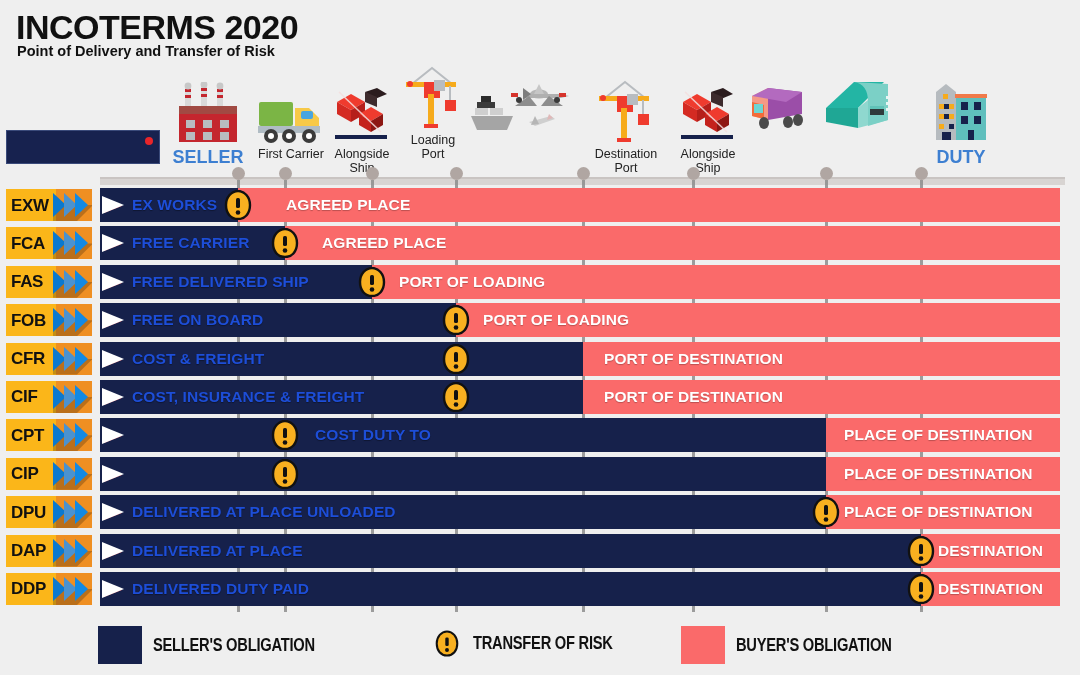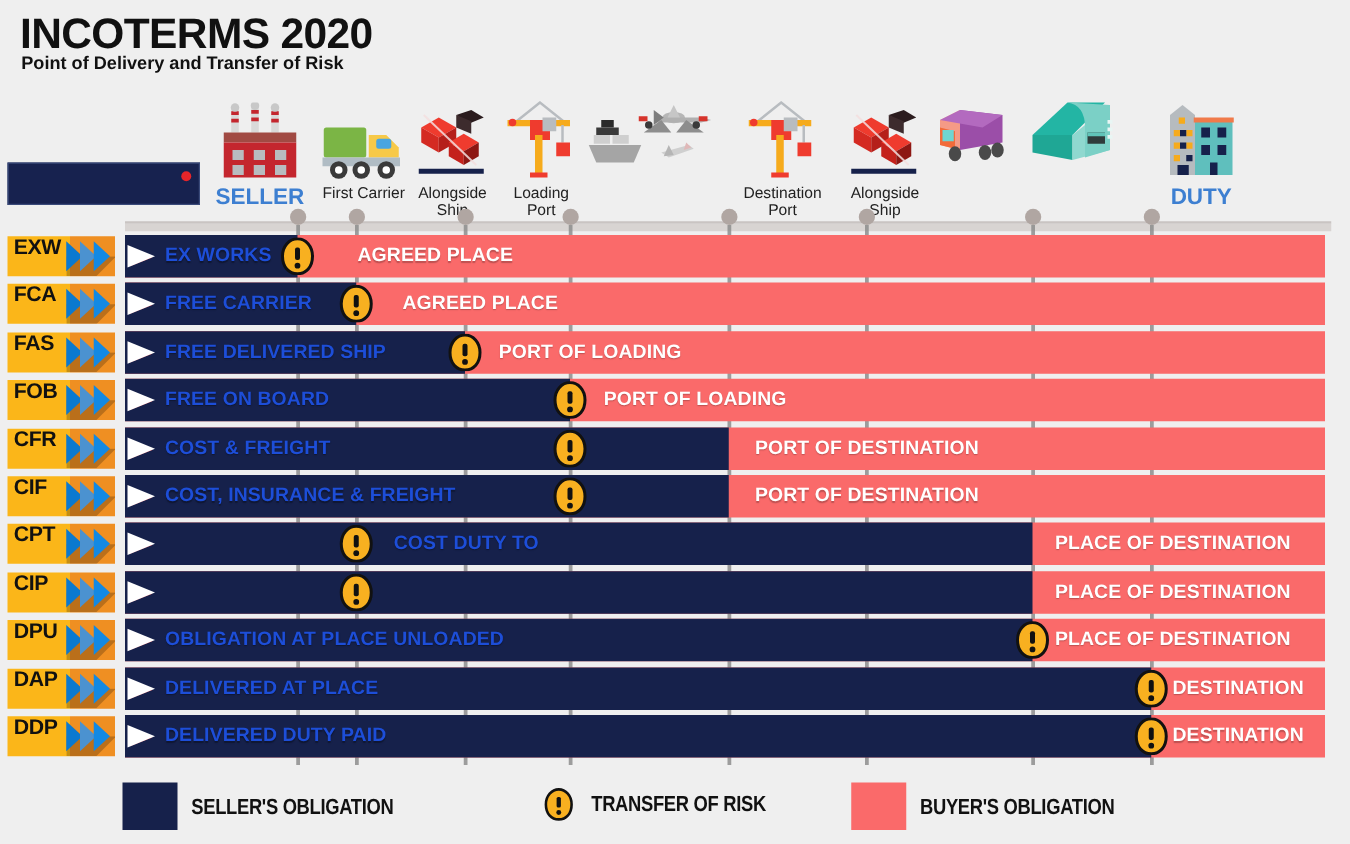--- a/index.html
+++ b/index.html
@@ -53,21 +53,21 @@
   .gridline{position:absolute;top:180px;width:3px;height:432px;background:#8d8d8d;opacity:.85;margin-left:-1.5px;}
 
   
   #rows{position:absolute;left:0;top:188px;width:1080px;}
   .row{position:relative;height:34px;margin-bottom:4.4px;}
 
   
   .tag{
     position:absolute;left:6px;top:1px;width:86px;height:32px;
     background:linear-gradient(90deg,#fbb619 0%,#fbb619 58%,#ef8f22 58%,#ef8f22 100%);
-    display:flex;align-items:flex-start;overflow:hidden;
+    display:flex;align-items:center;overflow:hidden;
   }
   .tag-code{
     font-size:17px;font-weight:bold;color:#111;margin-left:5px;letter-spacing:-.3px;
     line-height:1;width:44px;
   }
   .chev{position:absolute;top:4px;height:24px;width:0;height:0;
         border-top:12px solid transparent;border-bottom:12px solid transparent;}
   .chev.c1{left:47px;border-left:13px solid #0b79cf;}
   .chev.c2{left:58px;border-left:13px solid #4b92d0;}
   .chev.c3{left:69px;border-left:13px solid #1389e3;}
@@ -188,21 +188,21 @@
       <path d="M34 6 v10 l12 5 V11 Z" fill="#3d2b2d"></path>
       <path d="M28 28 l12-7 12 7 -12 7 Z" fill="#ef3b2e"></path>
       <path d="M28 28 v11 l12 7 V35 Z" fill="#c4221c"></path>
       <path d="M40 35 v11 l12-7 V28 Z" fill="#8d1713"></path>
       <path d="M8 6 L50 46" stroke="#f3dede" stroke-width="1.6" fill="none" opacity=".85"></path>
       <rect x="4" y="49" width="52" height="4" fill="#16214b"></rect>
       </svg>
         </div>
         <div class="lbl"><span>Alongside</span><br><span>Ship</span></div>
       </div>
-      <div class="node" style="left: 373px; top: 82px;">
+      <div class="node" style="left: 373px; top: 68px;">
         <div class="ico">
           <svg width="62" height="66" viewBox="0 0 62 66">
       <path d="M30 4 L10 20 H50 Z" fill="none" stroke="#b8bcc0" stroke-width="2"></path>
       <rect x="4" y="18" width="50" height="5" fill="#f6ab1c"></rect>
       <rect x="22" y="18" width="16" height="16" fill="#ef3b2e"></rect>
       <rect x="32" y="16" width="11" height="11" fill="#b8bcc0"></rect>
       <rect x="26" y="30" width="6" height="32" fill="#f6ab1c"></rect>
       <rect x="22" y="60" width="14" height="4" fill="#ef3b2e"></rect>
       <line x1="48" y1="22" x2="48" y2="36" stroke="#b8bcc0" stroke-width="2"></line>
       <rect x="43" y="36" width="11" height="11" fill="#ef3b2e"></rect>
@@ -540,21 +540,21 @@
           <span class="tag-code">DPU</span>
           <span class="tag-shadow"></span>
           <span class="chev c1"></span>
           <span class="chev c2"></span>
           <span class="chev c3"></span>
         </div>
         <div class="bar-buyer" style="left: 100px; width: 960px;"></div>
         <div class="bar-seller" style="left: 100px; width: 726px;"></div>
         <div class="arrow-red" style="left: 104px;"></div>
         <div class="arrow" style="left: 102px;"></div>
-        <div class="lbl-seller" style="left: 132px;">OBLIGATION AT PLACE UNLOADED</div>
+        <div class="lbl-seller" style="left: 132px;">DELIVERED AT PLACE UNLOADED</div>
         <div class="lbl-buyer" style="left: 844px;">PLACE OF DESTINATION</div>
         <div class="risk" style="left: 826px;">
           <svg width="28" height="30" viewBox="0 0 28 30">
       <path d="M14 1 C20.5 1 26 7 26 15 C26 23.5 21 29 14 29 C7 29 2 23.5 2 15 C2 7 7.5 1 14 1 Z" fill="#f8b020" stroke="#111" stroke-width="2.4" stroke-linejoin="round"></path>
       <rect x="12" y="8" width="4" height="10" rx="1.6" fill="#111"></rect>
       <circle cx="14" cy="22.5" r="2.3" fill="#111"></circle>
     </svg>
         </div>
       </div>
       <div class="row">

